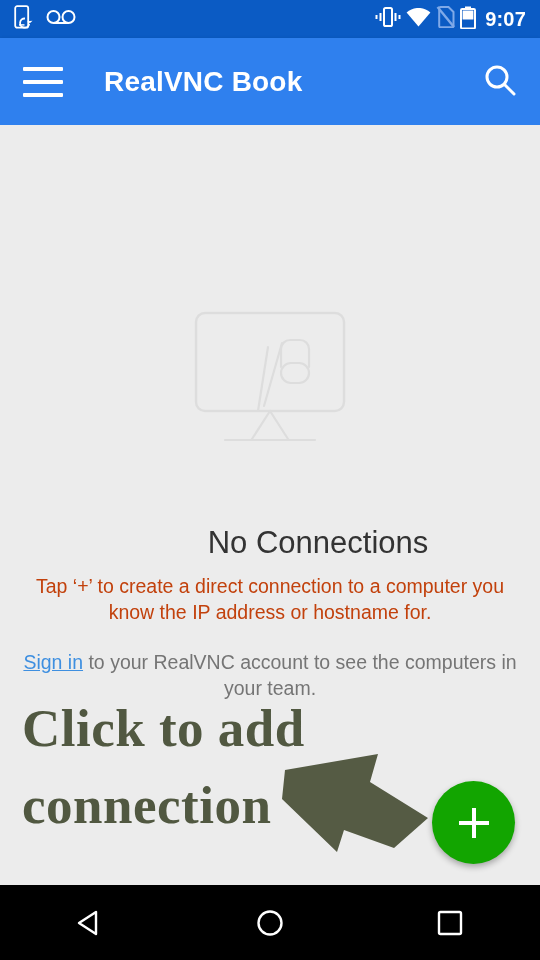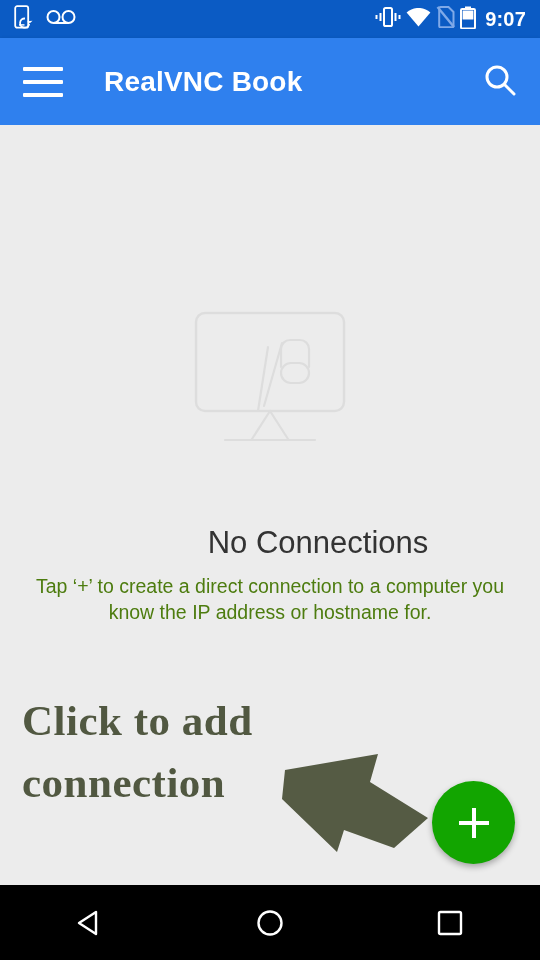--- a/index.html
+++ b/index.html
@@ -50,35 +50,35 @@
   .logo-wrap {
     position:absolute; top:185px; left:0; width:540px;
     display:flex; justify-content:center;
   }
   .empty-title {
     position:absolute; top:400px; left:0; width:540px; text-align:center;
     font-size:31px; color:#333333;margin-left:48px;
   }
   .empty-desc {
     position:absolute; top:448px; left:0; width:540px; text-align:center;
-    font-size:19.5px; color:#4d7c0f; line-height:1.35; padding:0 14px;
+    font-size:19.5px; color:#c2410c; line-height:1.35; padding:0 14px;
   }
   .signin-line {
     position:absolute; top:524px; left:0; width:540px; text-align:center;
     font-size:19.5px; color:#757575; line-height:1.35; padding:0 10px;
   }
   .signin-link {
     color:#3E8FE0; text-decoration:underline; cursor:pointer;
   }
 
   
   .annot {
     position:absolute; top:690px; left:22px; width:300px;
     font-family:"Liberation Serif", serif;
-    font-size:43px; font-weight:bold; color:#515841;
+    font-size:53px; font-weight:bold; color:#515841;
     line-height:1.45; letter-spacing:.5px;
   }
   .arrow { position:absolute; top:752px; left:282px; }
 
   
   .fab {
     position:absolute; top:781px; left:432px;
     width:83px; height:83px; border-radius:50%;
     background:#12A500; border:none; cursor:pointer;
     box-shadow:0 3px 6px rgba(0,0,0,.30);
@@ -175,20 +175,21 @@
         <path d="M119 63 a10 10 0 0 0 -10 -10 h-8 a10 10 0 0 0 0 20 h8 a10 10 0 0 0 10 -10" fill="none" stroke="#DDDDDD" stroke-width="2.2" stroke-linecap="round"></path>
         <path d="M80 101 L62 129 M80 101 L98 129" fill="none" stroke="#DDDDDD" stroke-width="2.2" stroke-linecap="round"></path>
         <line x1="35" y1="130" x2="125" y2="130" stroke="#DDDDDD" stroke-width="2.2" stroke-linecap="round"></line>
       </svg>
     </div>
 
     <div class="empty-title">No Connections</div>
 
     <div class="empty-desc">Tap ‘+’ to create a direct connection to a computer you know the IP address or hostname for.</div>
 
+    <div class="signin-line"><span class="signin-link">Sign in</span><span> to your RealVNC account to see the computers in your team.</span></div>
   </div>
 
   <div class="annot">Click to add connection</div>
 
   <div class="arrow">
     <svg width="150" height="100" viewBox="0 0 150 100">
       <polygon points="3,18 96,2 88,30 146,66 112,96 62,78 55,100 0,47" fill="#555B44"></polygon>
     </svg>
   </div>
 

